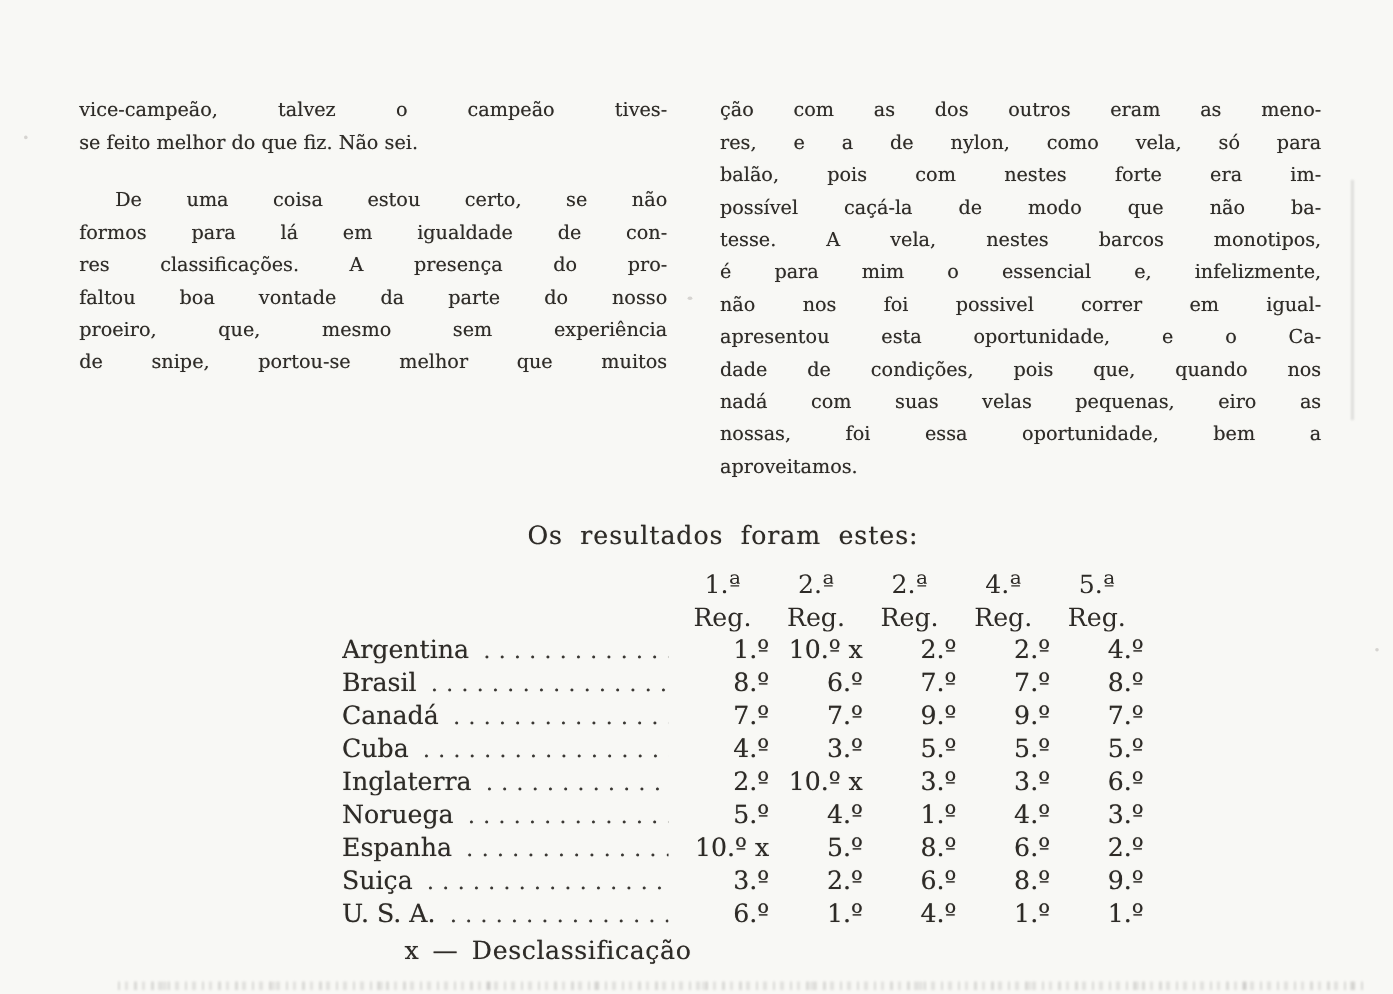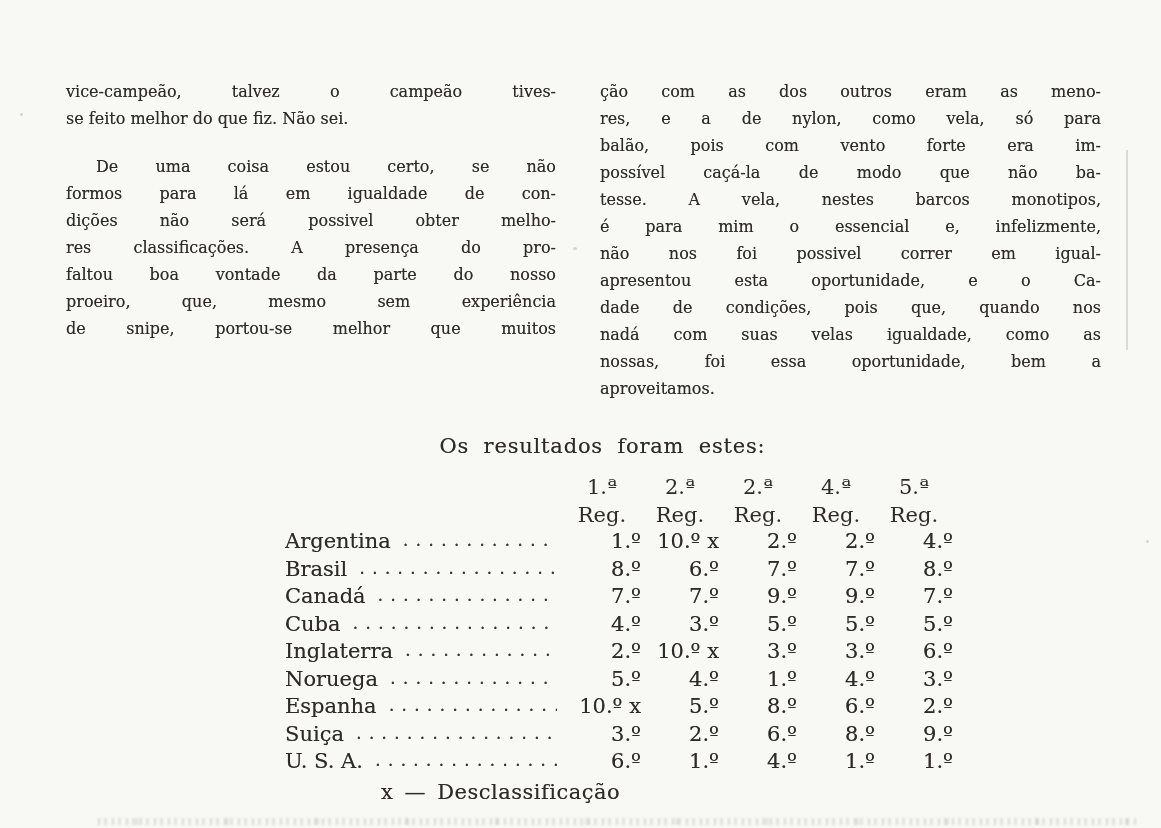--- a/index.html
+++ b/index.html
@@ -29,35 +29,35 @@
     text-align:center;transform:translateX(22px);
     font-size:21px;letter-spacing:.8px;word-spacing:7px;
     text-shadow:0 0 .6px rgba(46,43,39,.55);
   }
   
   .rtable{position:absolute;left:285px;top:474px;width:668px;font-size:21px;}
   .hrow{display:flex;margin-left:278px;justify-content:space-between;}
   .hcell{width:78px;text-align:center;line-height:27.5px;}
   .trow{display:flex;align-items:baseline;height:27.5px;}
   .country-cell{
-    width:278px;display:flex;align-items:flex-start;overflow:hidden;
+    width:278px;display:flex;align-items:flex-end;overflow:hidden;
     text-shadow:0 0 .6px rgba(46,43,39,.55);
   }
   .country-name{white-space:nowrap;}
   .leader{
     flex:1;overflow:hidden;white-space:nowrap;
     margin:0 6px 0 12px;font-size:18px;letter-spacing:7px;color:#3a3733;
   }
   .leader::after{content:"..................................";}
   .placing-cell{
     width:78px;text-align:right;white-space:nowrap;
     text-shadow:0 0 .6px rgba(46,43,39,.55);
   }
   .footnote{
-    margin-left:96px;margin-top:2px;line-height:27.5px;
+    margin-left:52px;margin-top:2px;line-height:27.5px;
     letter-spacing:.5px;word-spacing:4px;
     text-shadow:0 0 .6px rgba(46,43,39,.55);
   }
   
   .edge-line{
     position:absolute;left:1126px;top:150px;width:2px;height:200px;
     background:rgba(110,110,108,.22);filter:blur(.7px);
   }
   .bottom-cutoff{
     position:absolute;left:98px;right:24px;top:818px;height:7px;
@@ -80,40 +80,39 @@
 <div class="page">
 
   <div class="col col-left" id="col-left">
       <div class="para">
         <div class="line">vice-campeão, talvez o campeão tives-</div>
         <div class="line last">se feito melhor do que fiz. Não sei.</div>
       </div>
       <div class="para gap">
         <div class="line ind">De uma coisa estou certo, se não</div>
         <div class="line">formos para lá em igualdade de con-</div>
-        <div class="line">dições não será possivel obter melho-</div>
         <div class="line">res classificações. A presença do pro-</div>
         <div class="line">faltou boa vontade da parte do nosso</div>
         <div class="line">proeiro, que, mesmo sem experiência</div>
         <div class="line">de snipe, portou-se melhor que muitos</div>
       </div>
     </div>
 
   <div class="col col-right" id="col-right">
       <div class="para">
         <div class="line">ção com as dos outros eram as meno-</div>
         <div class="line">res, e a de nylon, como vela, só para</div>
-        <div class="line">balão, pois com vento forte era im-</div>
+        <div class="line">balão, pois com nestes forte era im-</div>
         <div class="line">possível caçá-la de modo que não ba-</div>
         <div class="line">tesse. A vela, nestes barcos monotipos,</div>
         <div class="line">é para mim o essencial e, infelizmente,</div>
         <div class="line">não nos foi possivel correr em igual-</div>
         <div class="line">apresentou esta oportunidade, e o Ca-</div>
         <div class="line">dade de condições, pois que, quando nos</div>
-        <div class="line">nadá com suas velas igualdade, como as</div>
+        <div class="line">nadá com suas velas pequenas, eiro as</div>
         <div class="line">nossas, foi essa oportunidade, bem a</div>
         <div class="line last">aproveitamos.</div>
       </div>
     </div>
 
   <div class="results-heading">Os resultados foram estes:</div>
 
   <div class="rtable">
     <div class="hrow" id="hrow-num">
         <div class="hcell">1.ª</div>

